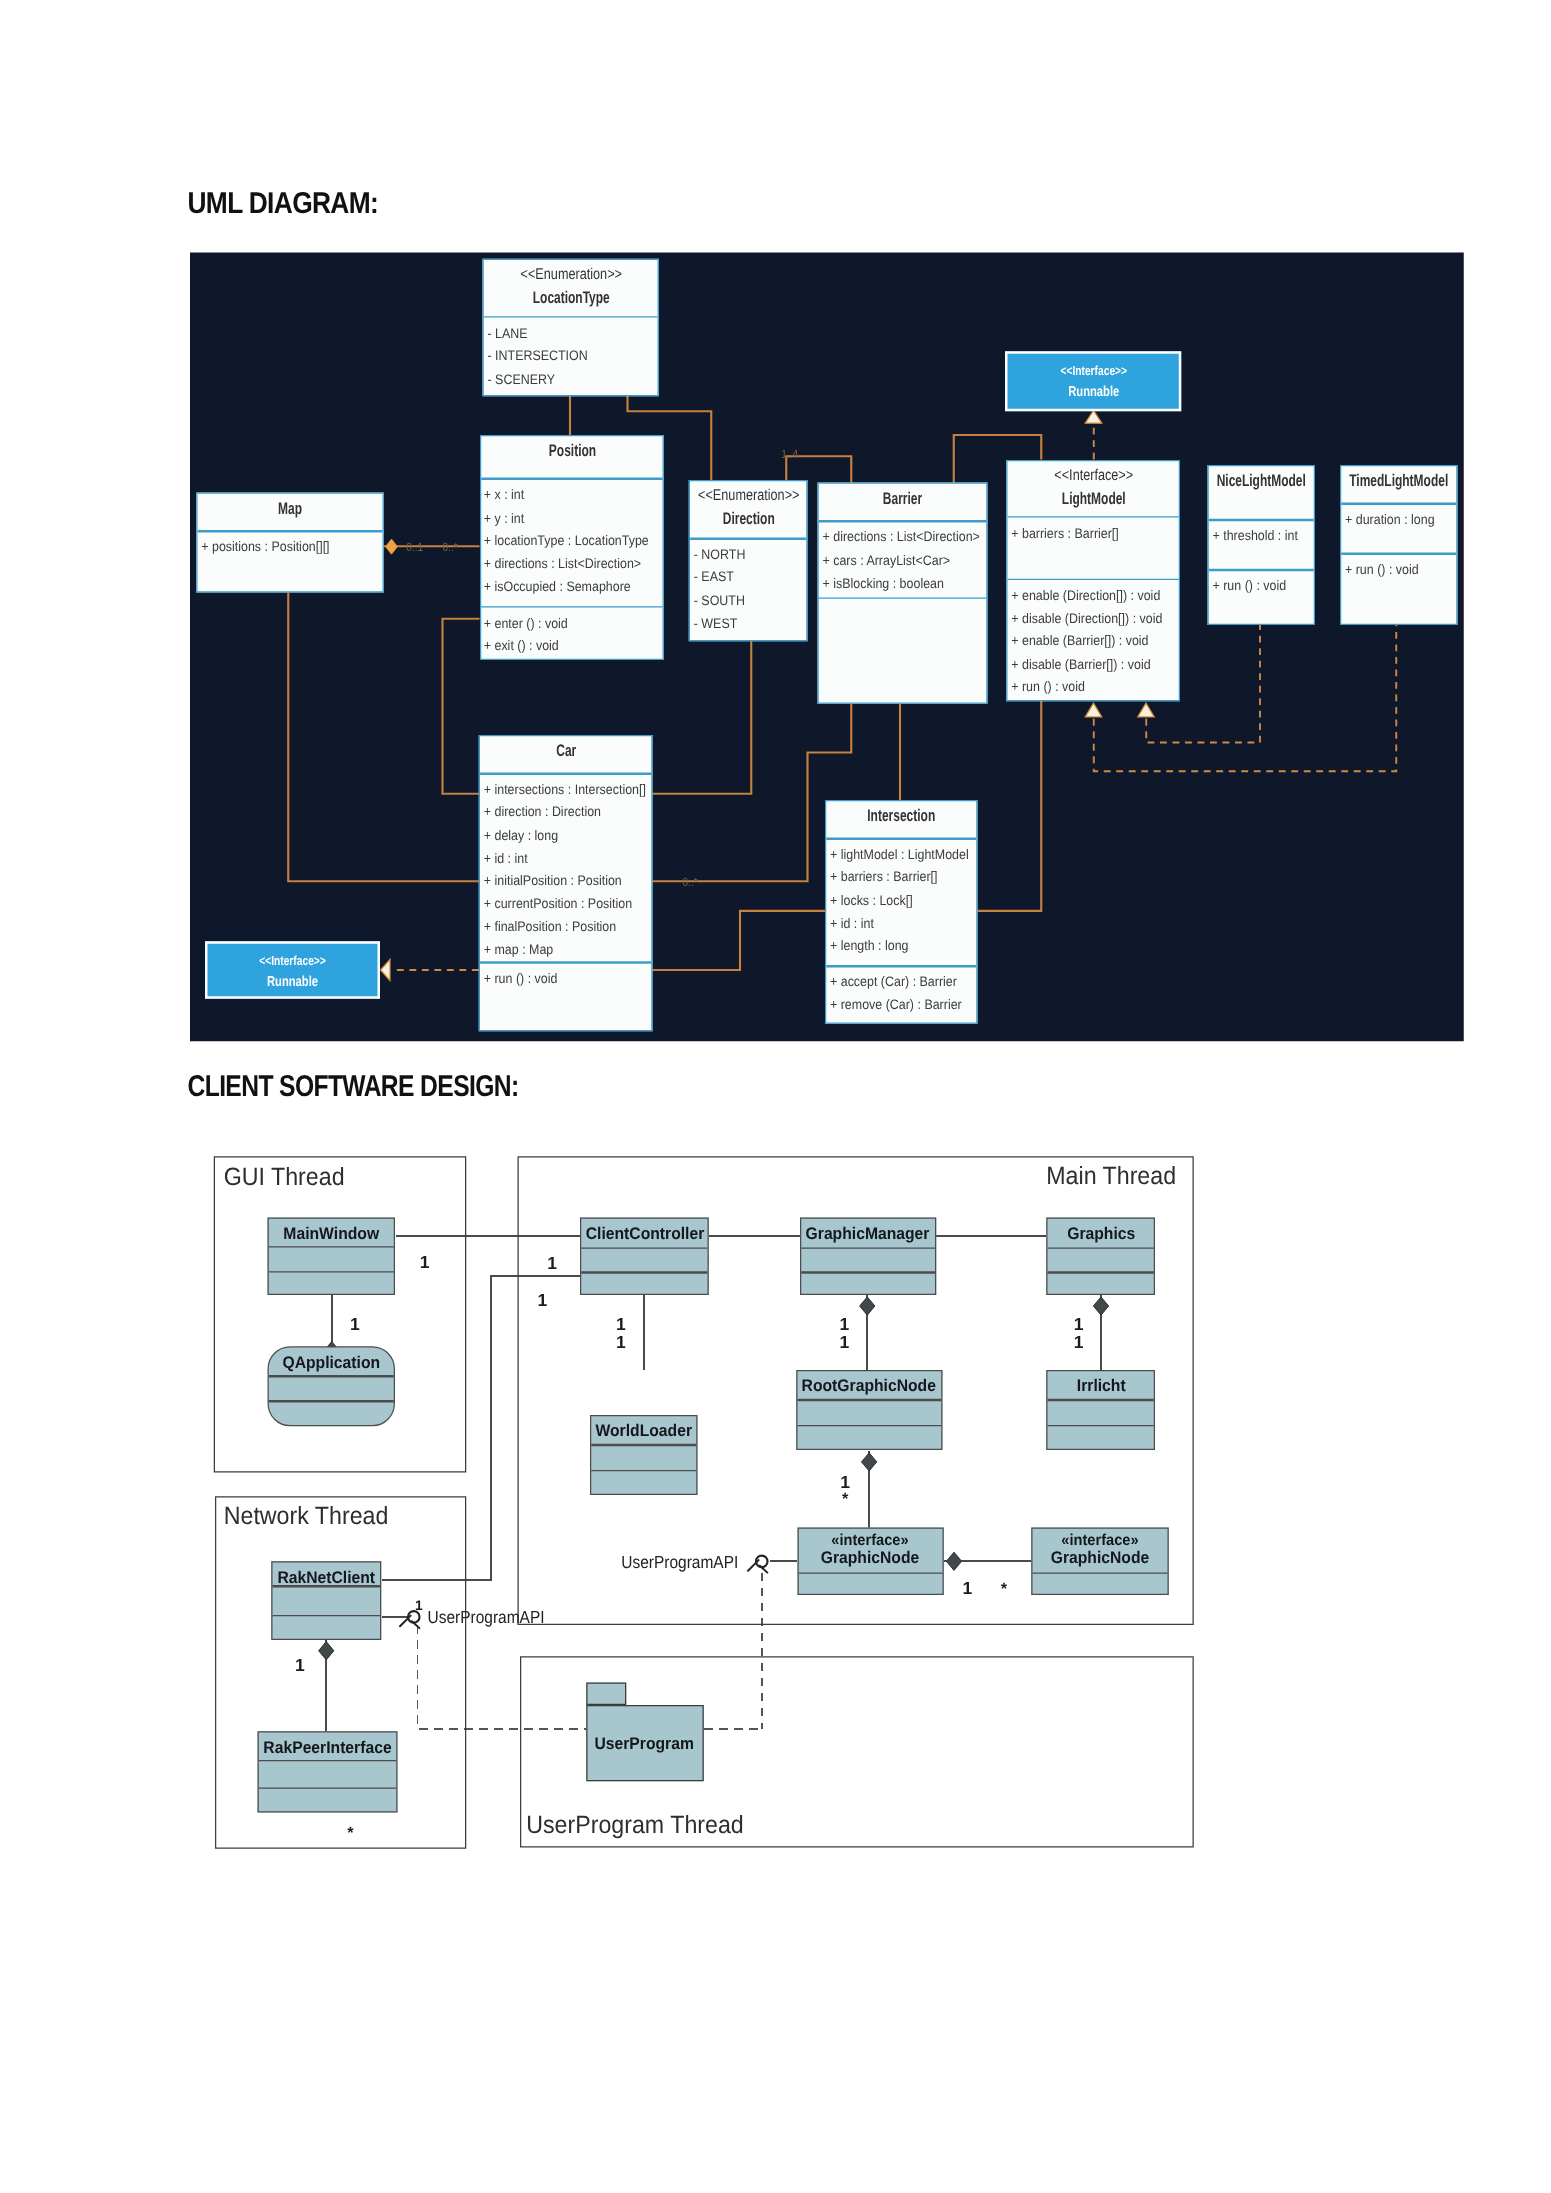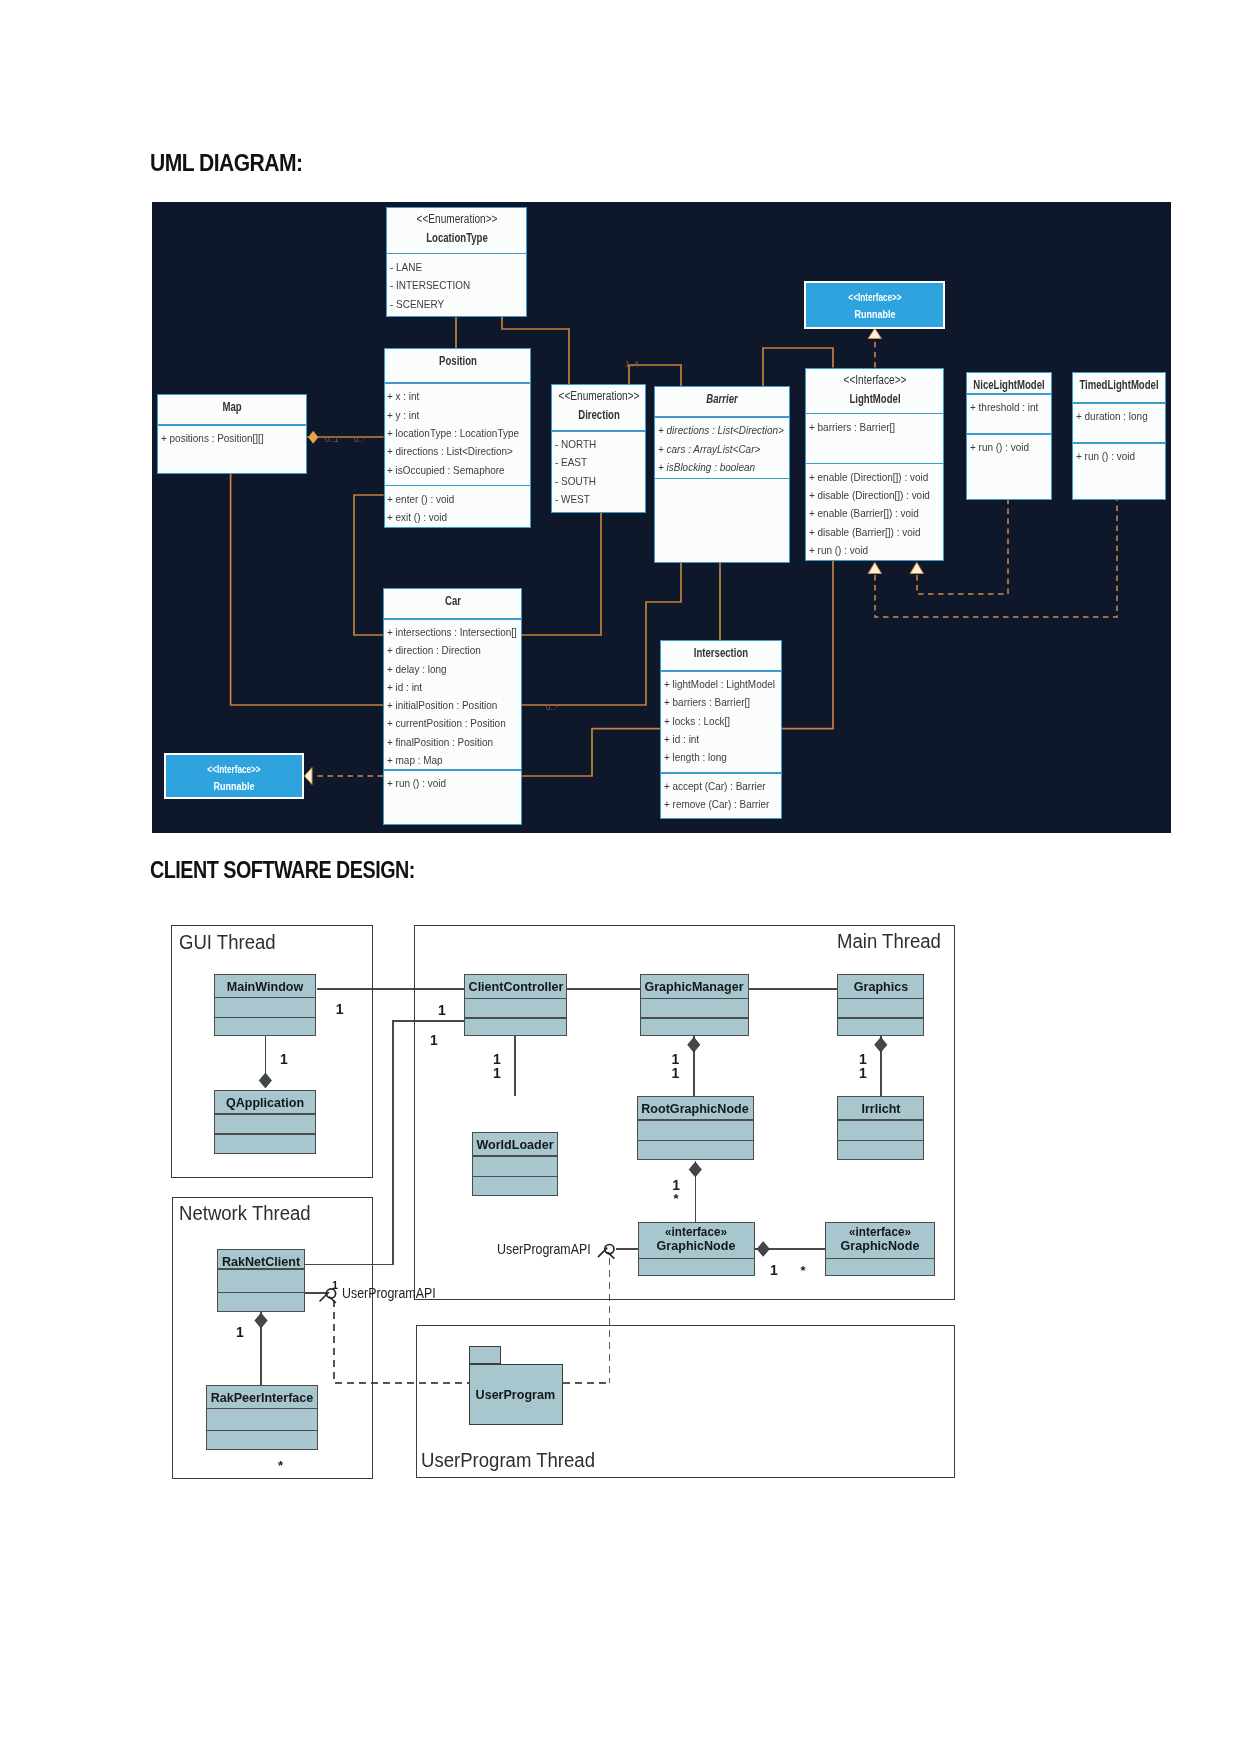--- a/index.html
+++ b/index.html
@@ -123,21 +123,21 @@
           <span class="st" style="top:4px">&lt;&lt;Enumeration&gt;&gt;</span>
           <span style="top:22px">Direction</span>
         </div>
         <div class="sep"></div>
         <div class="sect">
           <div class="row">- NORTH</div>
           <div class="row">- EAST</div>
           <div class="row">- SOUTH</div>
           <div class="row">- WEST</div>
         </div>
-      </div><div class="ubox" style="left: 502px; top: 184.2px; width: 136px; height: 176.8px; font-style: italic;">
+      </div><div class="ubox" style="left: 502px; top: 184.2px; width: 136px; height: 176.8px;">
         <div class="ttl" style="height:29.3px">
           <span style="top:4px">Barrier</span>
         </div>
         <div class="sep"></div>
         <div class="sect" style="height:59.6px">
           <div class="row">+ directions : List&lt;Direction&gt;</div>
           <div class="row">+ cars : ArrayList&lt;Car&gt;</div>
           <div class="row">+ isBlocking : boolean</div>
         </div>
         <div class="sep"></div>
@@ -152,21 +152,21 @@
         </div>
         <div class="sep"></div>
         <div class="sect">
           <div class="row">+ enable (Direction[]) : void</div>
           <div class="row">+ disable (Direction[]) : void</div>
           <div class="row">+ enable (Barrier[]) : void</div>
           <div class="row">+ disable (Barrier[]) : void</div>
           <div class="row">+ run () : void</div>
         </div>
       </div><div class="ubox" style="left: 814px; top: 170px; width: 86px; height: 128px;">
-        <div class="ttl" style="height:20px">
+        <div class="ttl" style="height:42px">
           <span style="top:4px">NiceLightModel</span>
         </div>
         <div class="sep"></div>
         <div class="sect" style="height:38.5px">
           <div class="row">+ threshold : int</div>
         </div>
         <div class="sep"></div>
         <div class="sect">
           <div class="row">+ run () : void</div>
         </div>
@@ -264,21 +264,21 @@
         <path d="M 446.4,351.6 L 454.9,343.1"></path>
         <path d="M 455.9,347.6 L 461.9,353.1"></path>
         <path d="M 168.0,396.0 L 176.5,387.5"></path>
         <path d="M 177.5,392.0 L 183.5,397.5"></path>
       </g>
     </svg>
   <div class="pkg" style="left: 19.3px; top: 19.9px; width: 201.7px; height: 253.1px;"></div><div class="pkglabel" style="left: 26.8px; top: 26px;">GUI Thread</div><div class="pkg" style="left: 262.4px; top: 19.6px; width: 540.6px; height: 375.6px;"></div><div class="pkglabel" style="left: 685px; top: 25px;">Main Thread</div><div class="pkg" style="left: 20px; top: 291.5px; width: 201px; height: 282.5px;"></div><div class="pkglabel" style="left: 26.5px; top: 297px;">Network Thread</div><div class="pkg" style="left: 264px; top: 419.8px; width: 538.6px; height: 153.2px;"></div><div class="pkglabel" style="left: 269px; top: 544px;">UserProgram Thread</div><div class="cbox" style="left: 62.3px; top: 68.5px; width: 102.2px; height: 62.5px;">
         <div class="cttl" style="top:4px">MainWindow</div>
         <div class="cdiv" style="top:22.4px"></div>
         <div class="cdiv" style="top:42.3px"></div>
-      </div><div class="cbox" style="left: 62.3px; top: 185px; width: 102.2px; height: 63.7px;">
+      </div><div class="cbox" style="left: 62.3px; top: 172px; width: 102.2px; height: 63.7px; border-radius: 18px;">
         <div class="cttl" style="top:4px">QApplication</div>
         <div class="cdiv" style="top:22.2px"></div>
         <div class="cdiv" style="top:42.2px"></div>
       </div><div class="cbox" style="left: 312px; top: 68.8px; width: 103.4px; height: 62.5px;">
         <div class="cttl" style="top:4px">ClientController</div>
         <div class="cdiv" style="top:23.1px"></div>
         <div class="cdiv" style="top:42.6px"></div>
       </div><div class="cbox" style="left: 320px; top: 191.2px; width: 86px; height: 64.3px; margin-top: 36px;">
         <div class="cttl" style="top:4px">WorldLoader</div>
         <div class="cdiv" style="top:22.3px"></div>

